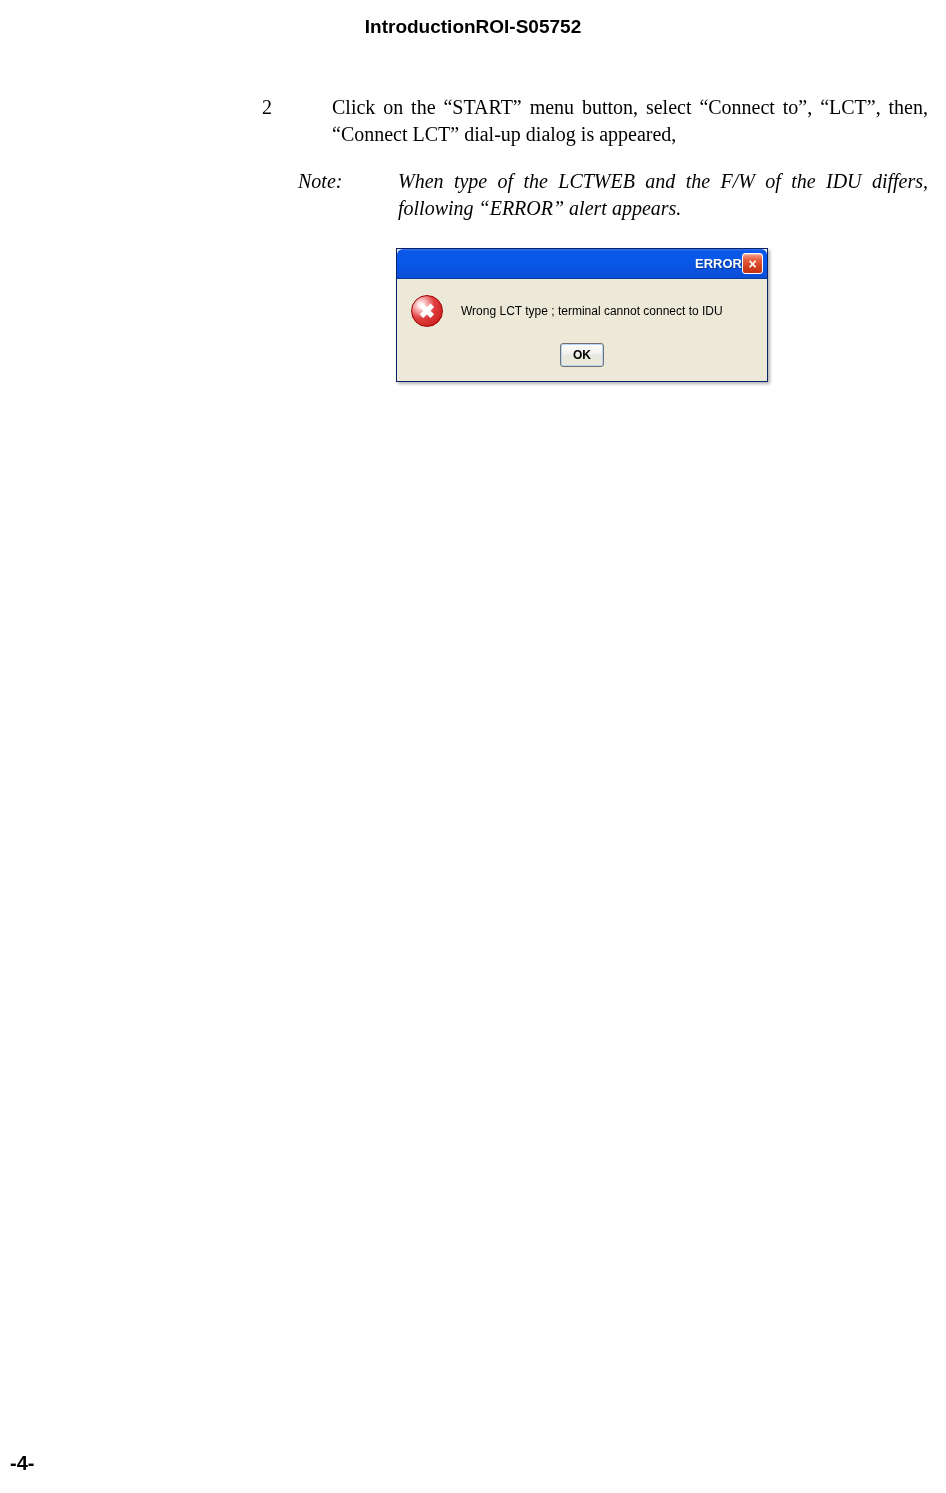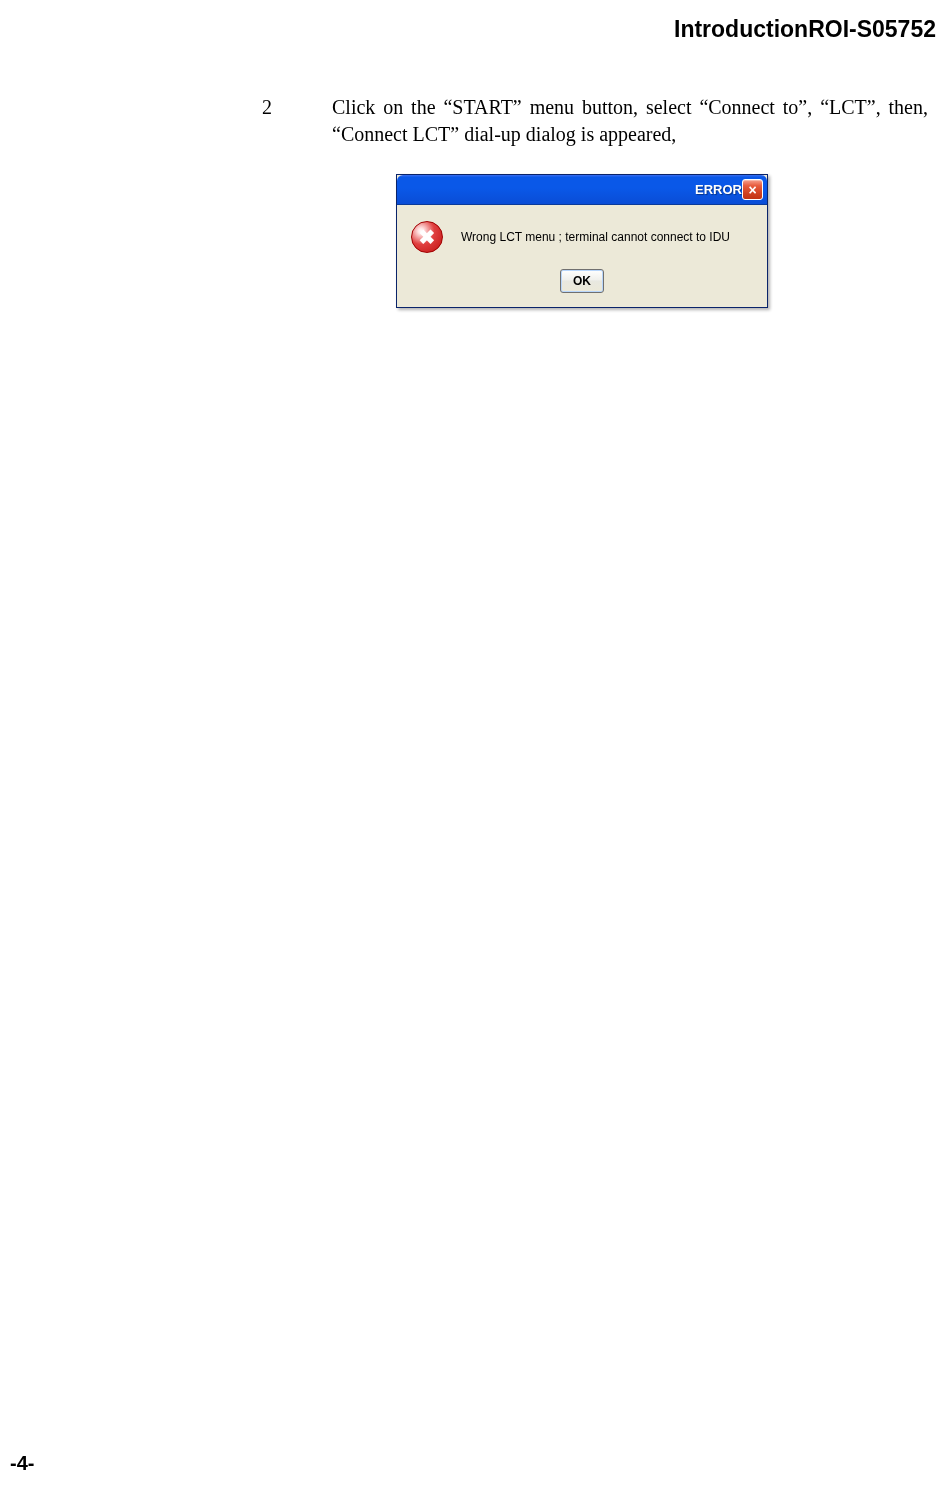--- a/index.html
+++ b/index.html
@@ -14,23 +14,23 @@
       font-family: "Times New Roman", Times, serif;
       color: #000000;
       position: relative;
     }
     .header {
       position: absolute;
       top: 16px;
       left: 10px;
       right: 10px;
       display: flex;
-      justify-content: flex-end;
-      font-weight: bold;
-      font-size: 23px;
+      justify-content: center;
+      font-weight: bold;
+      font-size: 19px;
       font-family: Arial, Helvetica, sans-serif;
     }
     .content {
       position: absolute;
       top: 94px;
       left: 262px;
       right: 18px;
     }
     .step-line {
       display: flex;
@@ -173,37 +173,41 @@
   <span>Introduction</span>
   <span>ROI-S05752</span>
 </div>
 
 <div class="content">
   <div class="step-line">
     <div class="step-number">2</div>
     <div class="step-text">Click on the “START” menu button, select “Connect to”, “LCT”, then, “Connect LCT” dial-up dialog is appeared,</div>
   </div>
 
+  <div class="note-block">
+    <div class="note-label">Note:</div>
+    <div class="note-text">When type of the LCTWEB and the F/W of the IDU differs, following “ERROR” alert appears.</div>
+  </div>
 
   <div class="dialog-wrapper">
     <div class="error-dialog">
       <div class="titlebar">
         <span class="titlebar-text">ERROR</span>
         <div class="close-btn">
           <span>×</span>
         </div>
       </div>
       <div class="dialog-body">
         <div class="dialog-row">
           <div class="error-icon">
             <div class="error-icon-circle">
               <span>✖</span>
             </div>
           </div>
-          <div class="dialog-message">Wrong LCT menu ; terminal cannot connect to IDU</div>
+          <div class="dialog-message">Wrong LCT type ; terminal cannot connect to IDU</div>
         </div>
         <div class="dialog-buttons">
           <div class="ok-button">
             <span>OK</span>
           </div>
         </div>
       </div>
     </div>
   </div>
 </div>

